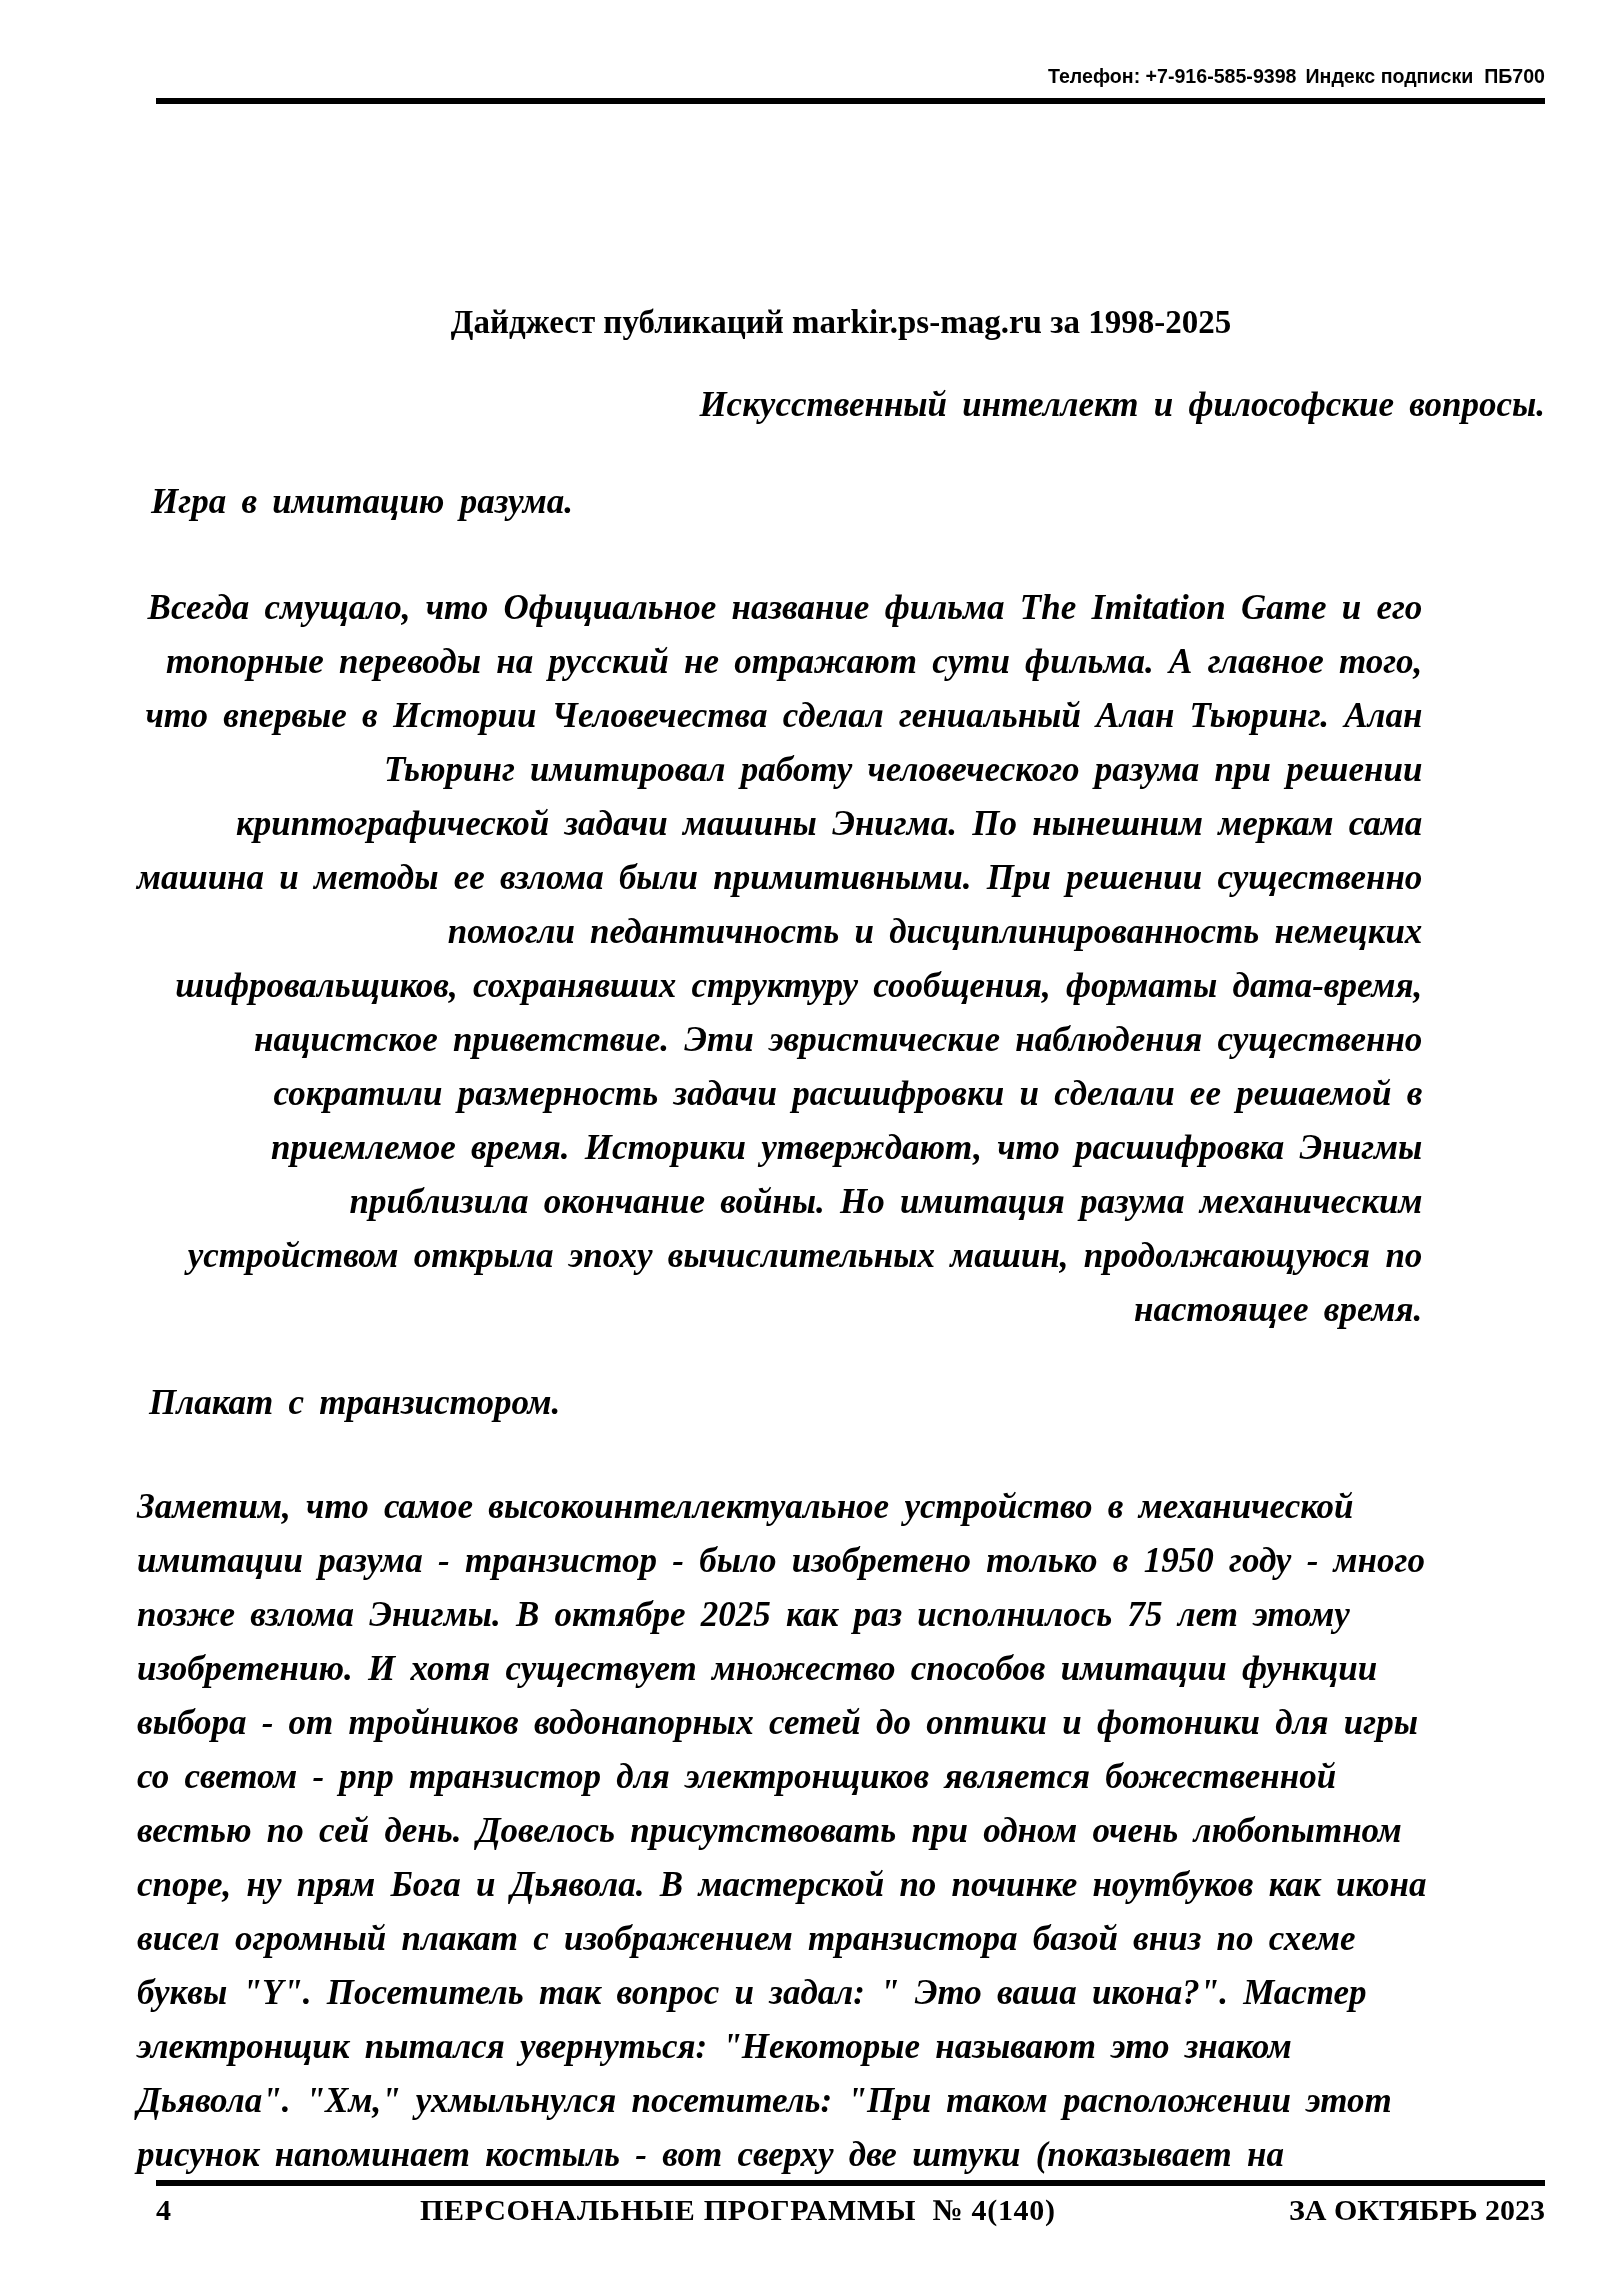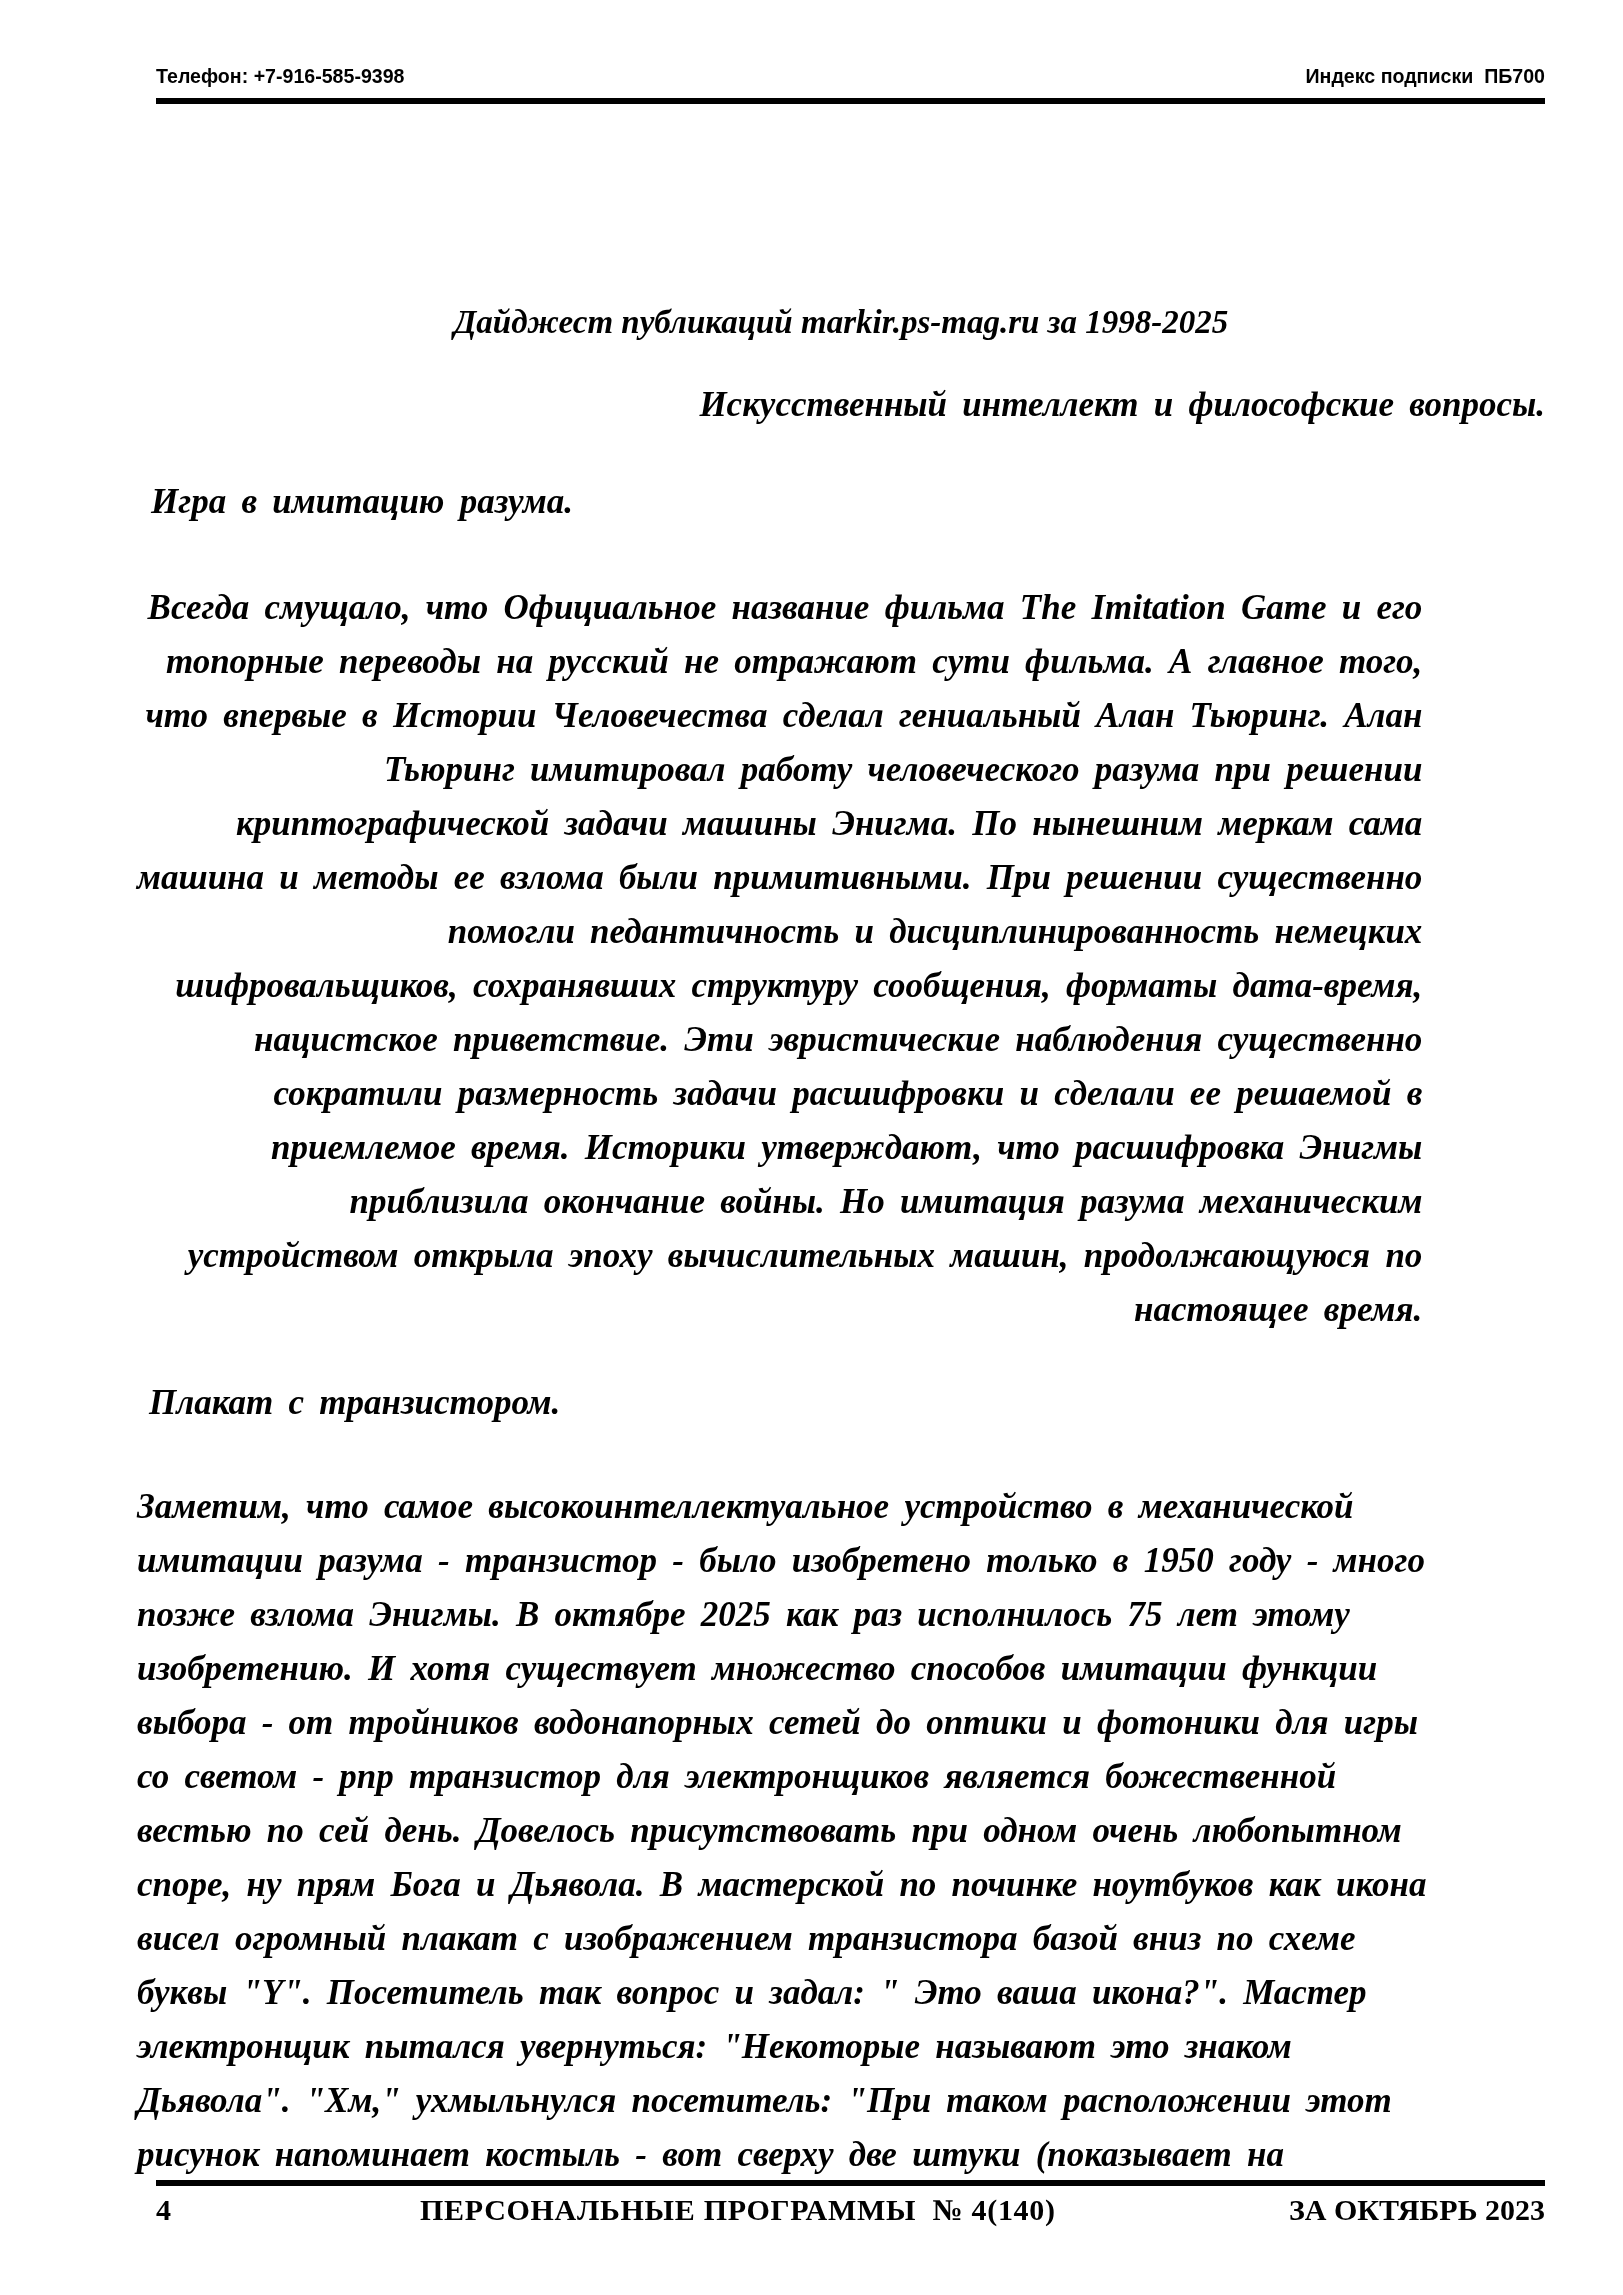--- a/index.html
+++ b/index.html
@@ -16,27 +16,28 @@
     overflow: hidden;
     font-family: "Liberation Serif", serif;
   }
   
   .header-row {
     position: absolute;
     left: 156px;
     right: 78px;
     top: 65px;
     display: flex;
-    justify-content: space-between;
+    justify-content: flex-end;
     align-items: baseline;
     font-family: "Liberation Sans", sans-serif;
     font-weight: bold;
     font-size: 19.6px;
     line-height: 23.6px;
     white-space: pre;
+    gap: 9px;
   }
   .rule {
     position: absolute;
     left: 156px;
     width: 1389px;
     height: 5.9px;
     background: #000000;
   }
   .rule-top    { top: 98px; }
   .rule-bottom { top: 2180px; }
@@ -52,21 +53,20 @@
     line-height: 80px;
     letter-spacing: -2px;
     white-space: pre;
   }
   .doc-subtitle {
     position: absolute;
     left: 137px;
     width: 1408px;
     top: 302px;
     text-align: center;
-    font-style: italic;
     font-weight: bold;
     font-size: 33px;
     line-height: 41px;
     white-space: pre;
   }
   
   .bodytext {
     font-style: italic;
     font-weight: bold;
     font-size: 35px;

